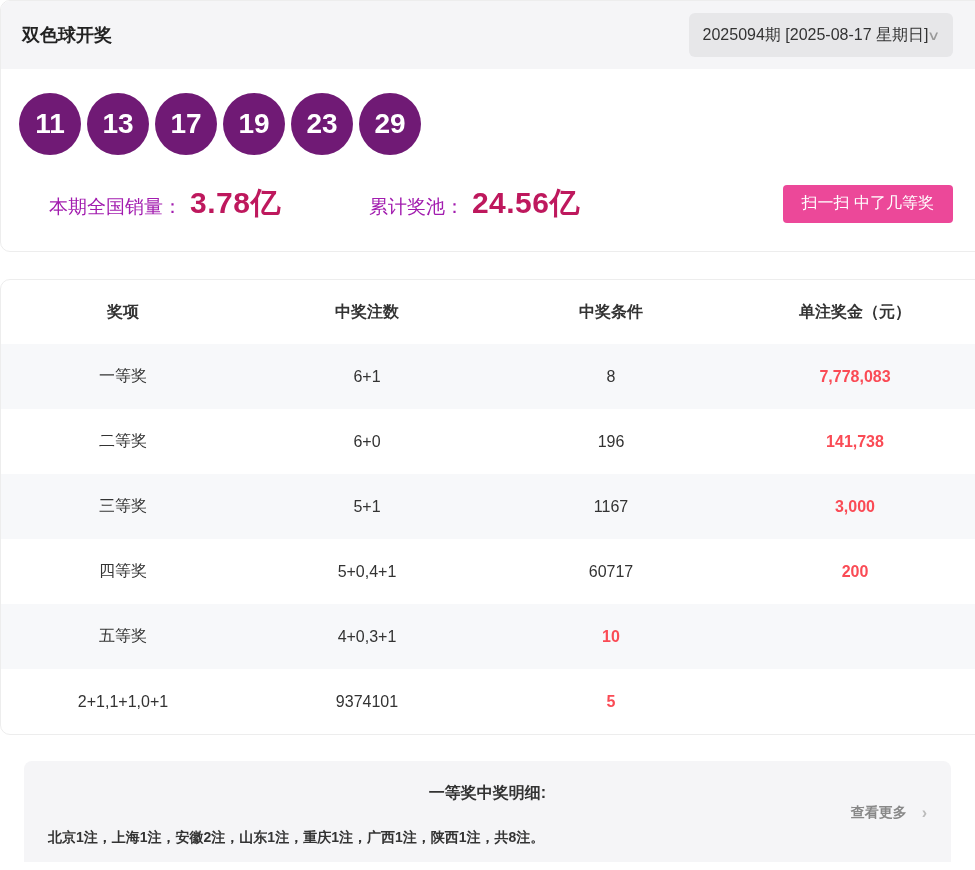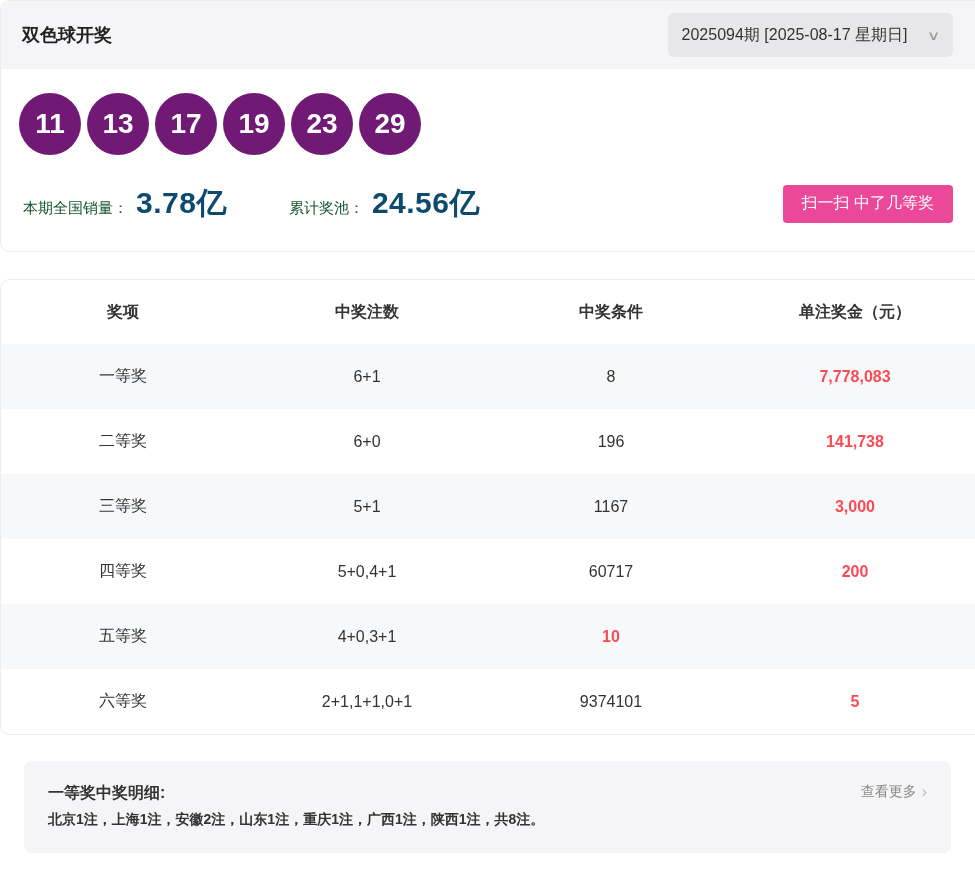--- a/index.html
+++ b/index.html
@@ -13,39 +13,39 @@
     width:992px; border:1px solid #ededed; border-radius:10px;
     overflow:hidden; background:#fff;
   }
   .topbar {
     height:68px; background:#f5f5f7; display:flex; align-items:center;
     padding:0 38px 0 21px;
   }
   .page-title { font-size:18px; font-weight:bold; color:#222; }
   .period-select {
     margin-left:auto; height:44px; background:#e7e7e9; border-radius:6px;
-    display:flex; align-items:center; gap:22px; padding:0 14px;
+    display:flex; align-items:center; gap:1px; padding:0 14px;
     font-size:16px; color:#333; cursor:pointer;
   }
   .chevron { color:#999; font-size:13px; line-height:1; transform:scaleX(1.4); }
   .balls { display:flex; gap:6px; padding:24px 0 0 18px; }
   .ball {
     width:62px; height:62px; border-radius:50%; display:flex;
     align-items:center; justify-content:center;
     color:#fff; font-size:28px; font-weight:bold;
   }
   .ball.red  { background:#701a75; }
   .ball.blue { background:#5b79e0; }
   .stats-row {
     display:flex; align-items:center; margin-top:28px; padding:0 38px 27px 22px;
   }
   .stat { display:flex; align-items:baseline; }
   .stat + .stat { margin-left:62px; }
-  .stat-label { font-size:15px; color:#14532d; }
-  .stat-value { font-size:30px; font-weight:bold; color:#0c4a6e; margin-left:8px; letter-spacing:0.5px; }
+  .stat-label { font-size:19px; color:#a21caf;margin-left:26px; }
+  .stat-value { font-size:30px; font-weight:bold; color:#be185d; margin-left:8px; letter-spacing:0.5px; }
   .scan-btn {
     margin-left:auto; height:38px; padding:0 19px; background:#ec4899;
     color:#fff; font-size:16px; border:none; border-radius:4px;
     display:flex; align-items:center; cursor:pointer;
     font-family:"Liberation Sans", sans-serif;
   }
   
   .card-table {
     width:992px; border:1px solid #ededed; border-radius:10px;
     overflow:hidden; background:#fff; margin-top:27px;
@@ -57,25 +57,25 @@
   .t-row.head { height:64px; }
   .t-cell { text-align:center; font-size:16px; color:#333; }
   .t-row.head .t-cell { font-weight:bold; }
   .t-row.stripe { background:#f7f8fa; }
   .t-cell.amount { color:#fa4b55; font-weight:bold; }
   
   .card-detail {
     width:927px; margin:26px 24px 0 24px; background:#f5f5f7;
     border-radius:8px; padding:22px 24px 24px 24px;
   }
-  .detail-head { display:flex; align-items:flex-start; }
+  .detail-head { display:flex; align-items:center;flex-direction:column; }
   .detail-title { font-size:16px; font-weight:bold; color:#333; }
   .view-more {
     margin-left:auto; font-size:14px; color:#888; cursor:pointer;
-    display:flex; align-items:center; gap:5px; text-decoration:none;
+    display:flex; align-items:center; gap:15px; text-decoration:none;font-weight:bold;
   }
   .view-more .arrow { color:#bbb; font-size:16px; }
   .detail-content { margin-top:7px; font-size:14px; font-weight:bold; color:#333; }
 </style>
 </head>
 <body>
 
 <div class="page">
 
   <div class="card-top">
@@ -140,21 +140,20 @@
       <div class="t-cell">5+0,4+1</div>
       <div class="t-cell">60717</div>
       <div class="t-cell amount">200</div>
     </div>
     <div class="t-row stripe">
       <div class="t-cell">五等奖</div>
       <div class="t-cell">4+0,3+1</div>
       <div class="t-cell amount">10</div>
     </div>
     <div class="t-row">
-      <div class="t-cell">六等奖</div>
       <div class="t-cell">2+1,1+1,0+1</div>
       <div class="t-cell">9374101</div>
       <div class="t-cell amount">5</div>
     </div>
   </div>
 
   <div class="card-detail">
     <div class="detail-head">
       <span class="detail-title">一等奖中奖明细:</span>
       <a class="view-more">

